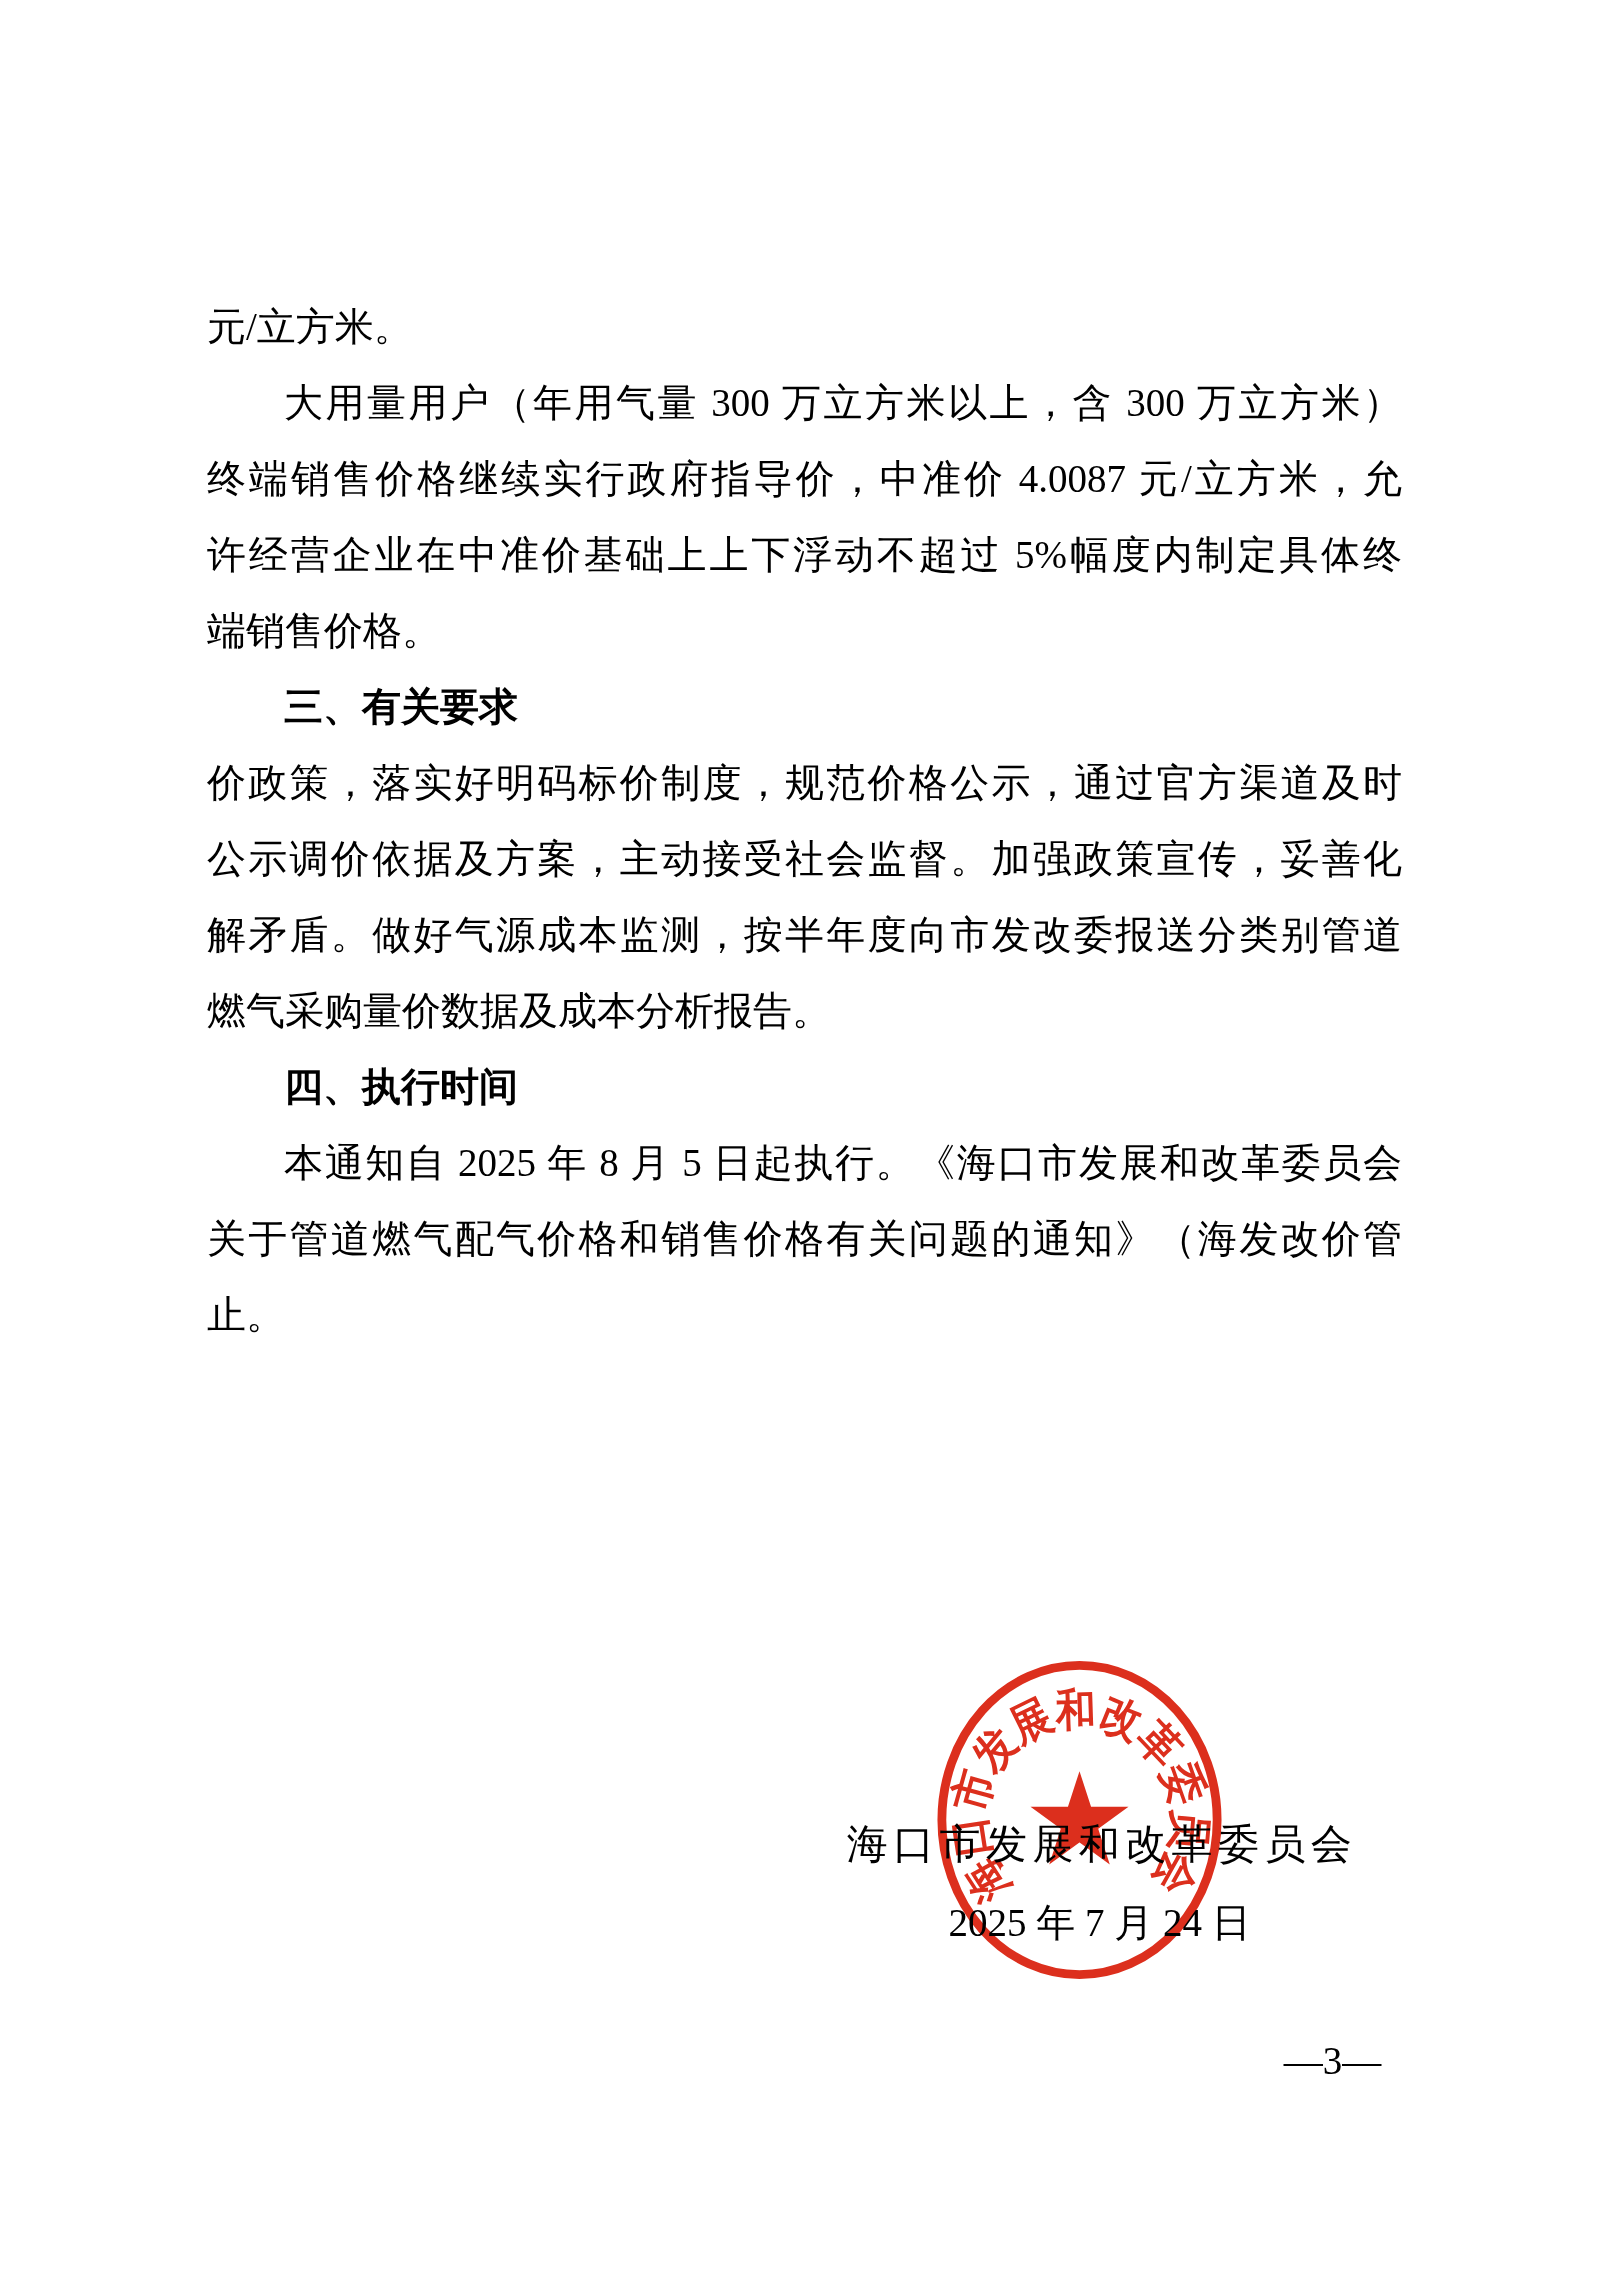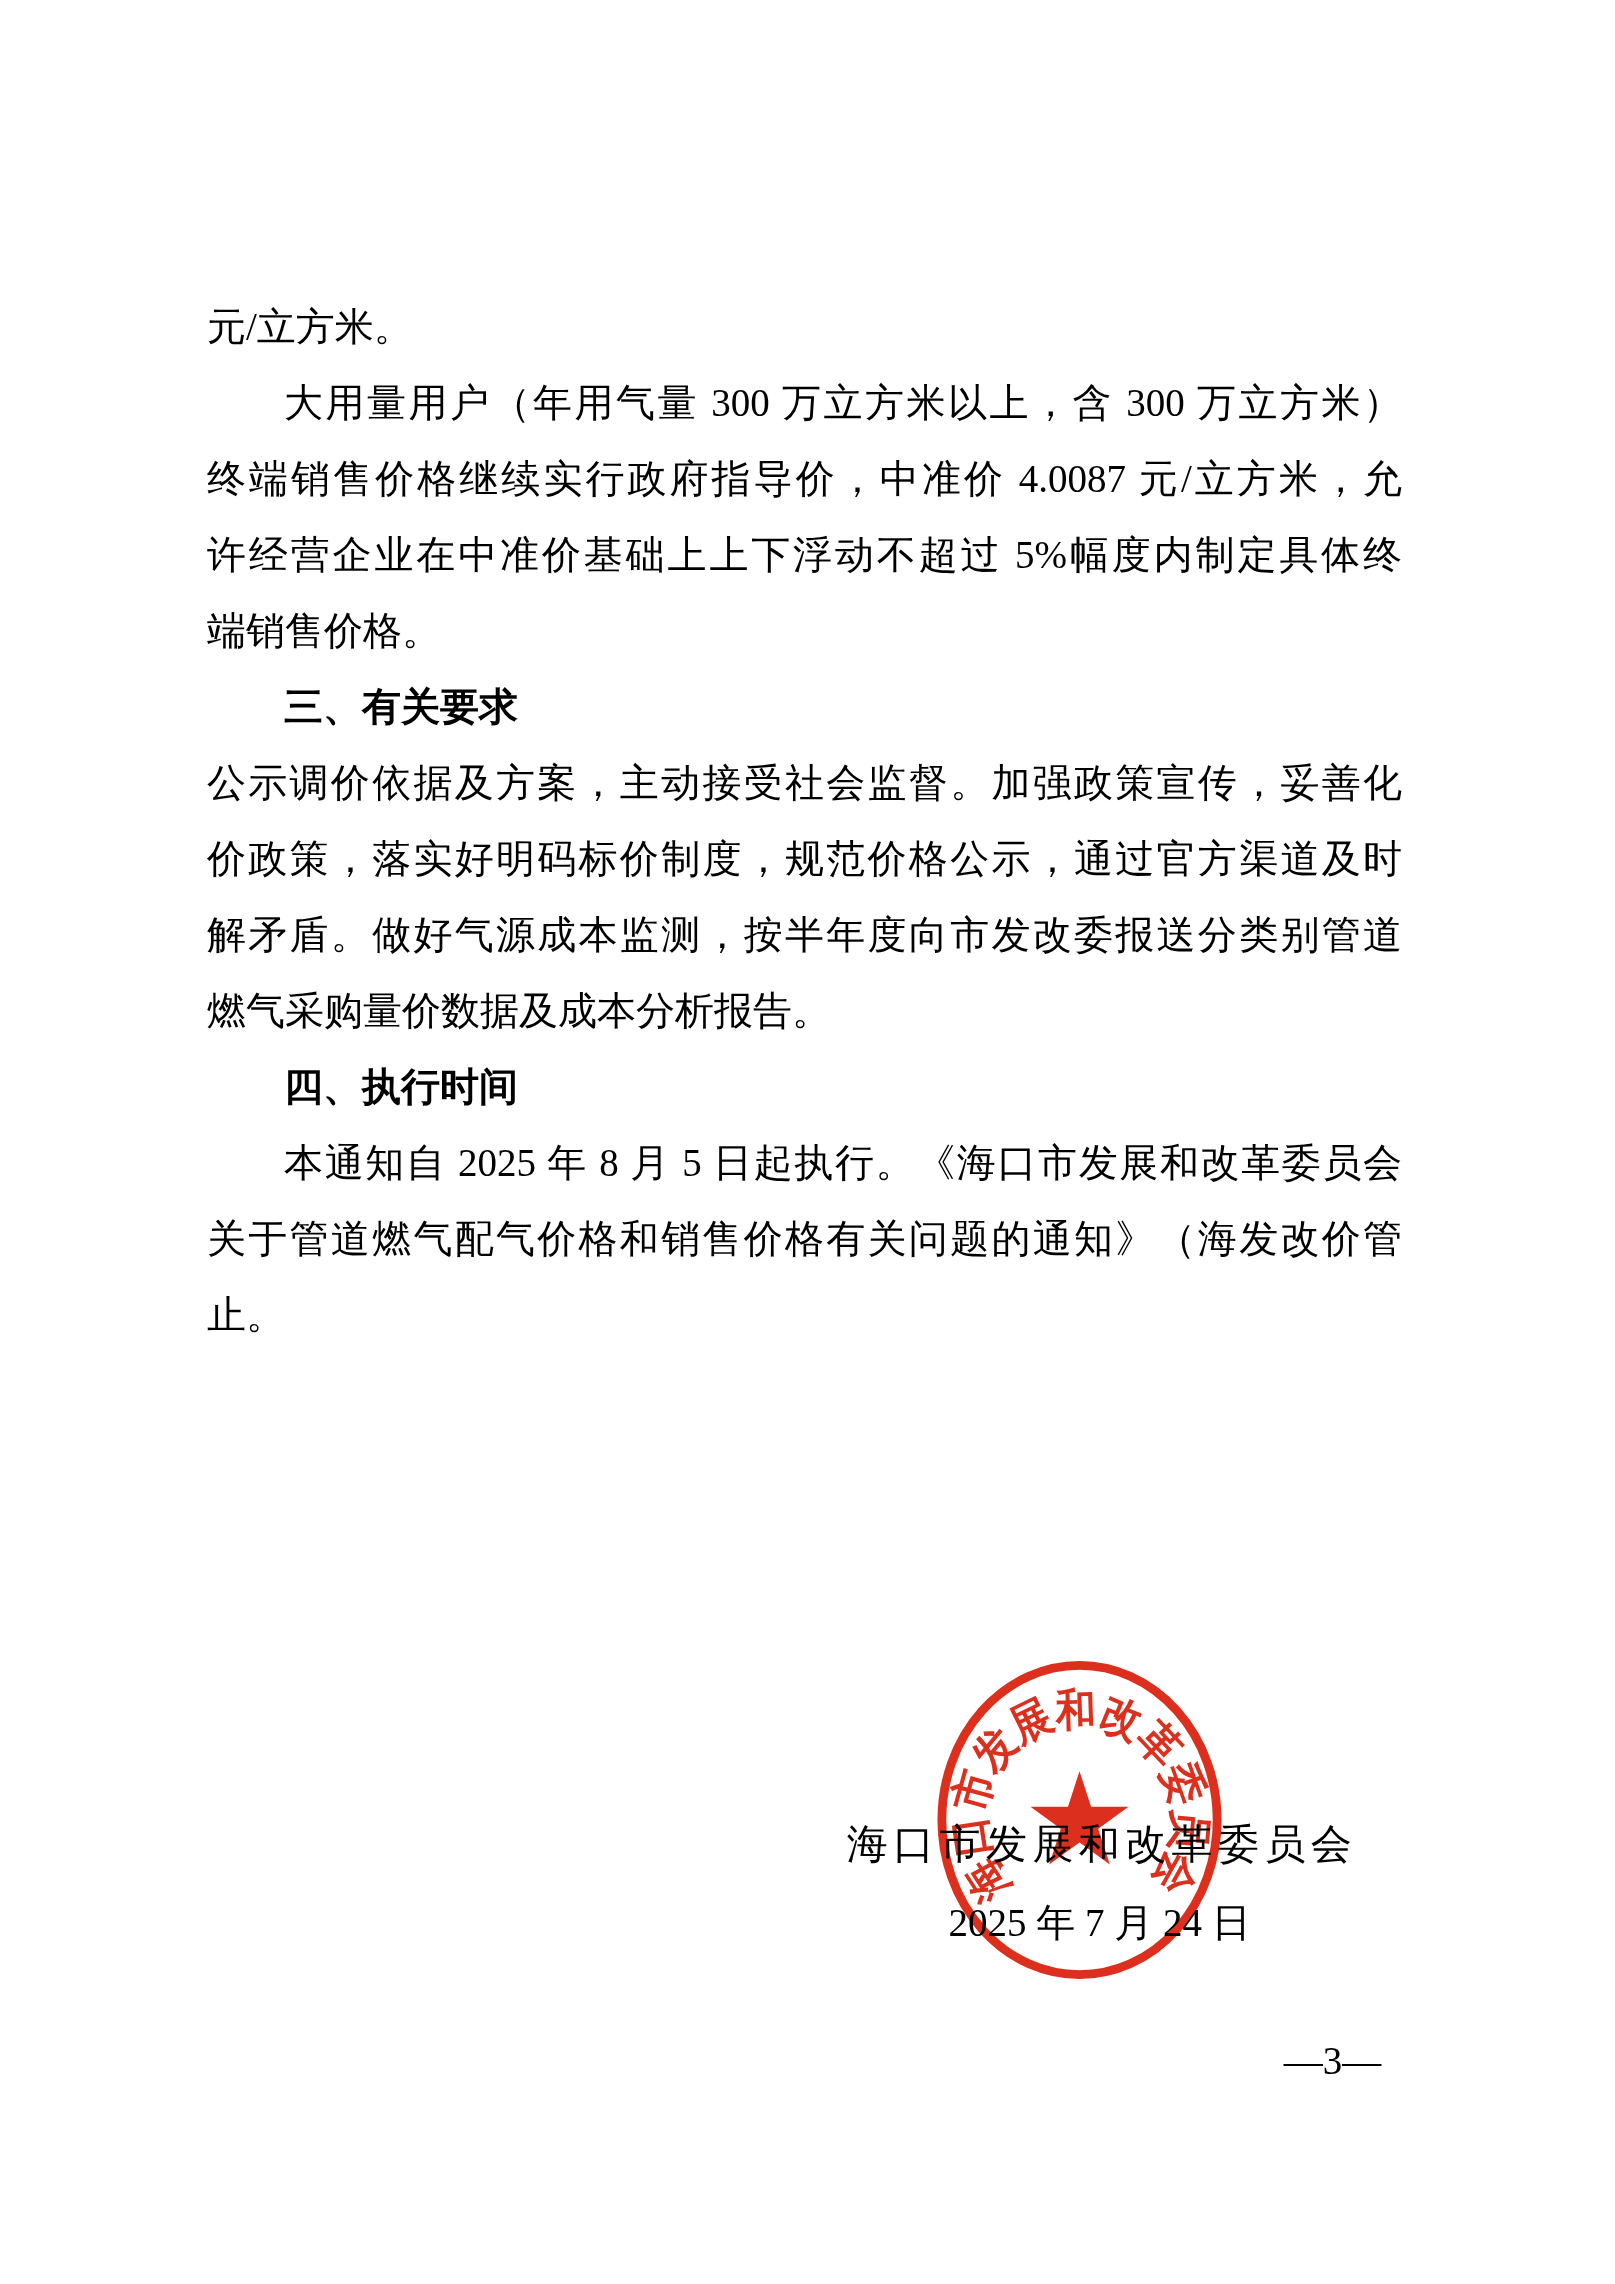--- a/index.html
+++ b/index.html
@@ -88,22 +88,22 @@
 
 <div class="page">
 
   <div class="content">
     <div class="line no-stretch">元/立方米。</div>
     <div class="line indent">大用量用户（年用气量 300 万立方米以上，含 300 万立方米）</div>
     <div class="line">终端销售价格继续实行政府指导价，中准价 4.0087 元/立方米，允</div>
     <div class="line">许经营企业在中准价基础上上下浮动不超过 5%幅度内制定具体终</div>
     <div class="line no-stretch">端销售价格。</div>
     <div class="line heading indent">三、有关要求</div>
+    <div class="line">价政策，落实好明码标价制度，规范价格公示，通过官方渠道及时</div>
     <div class="line">公示调价依据及方案，主动接受社会监督。加强政策宣传，妥善化</div>
-    <div class="line">价政策，落实好明码标价制度，规范价格公示，通过官方渠道及时</div>
     <div class="line">解矛盾。做好气源成本监测，按半年度向市发改委报送分类别管道</div>
     <div class="line no-stretch">燃气采购量价数据及成本分析报告。</div>
     <div class="line heading indent">四、执行时间</div>
     <div class="line indent">本通知自 2025 年 8 月 5 日起执行。《海口市发展和改革委员会</div>
     <div class="line">关于管道燃气配气价格和销售价格有关问题的通知》（海发改价管</div>
     <div class="line no-stretch">止。</div>
   </div>
 
   <div class="sig-agency">海口市发展和改革委员会</div>
   <div class="sig-date">2025 年 7 月 24 日</div>

